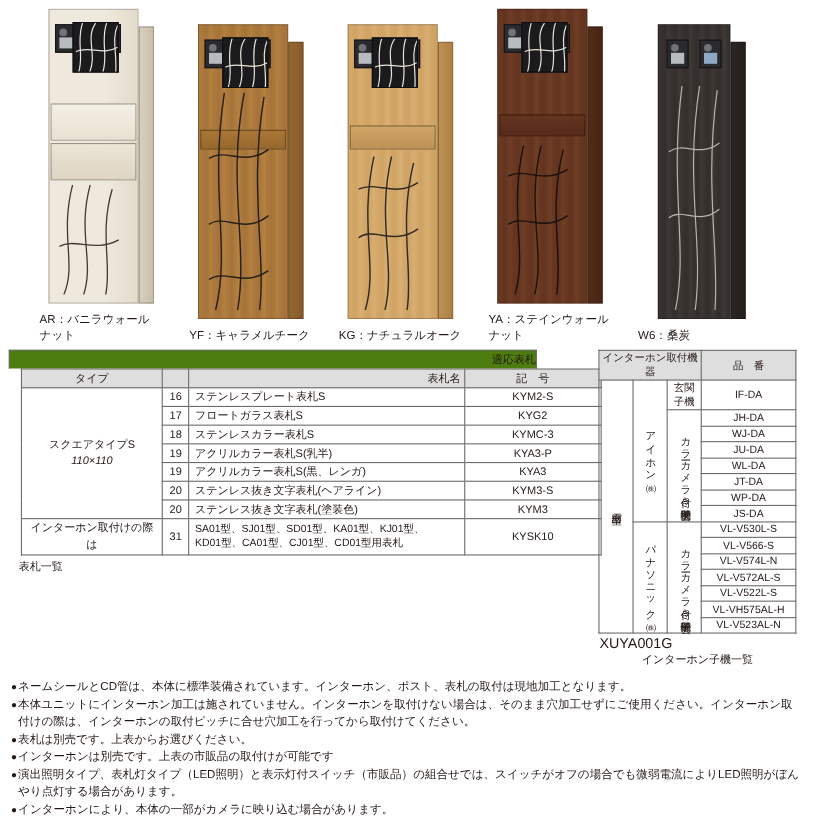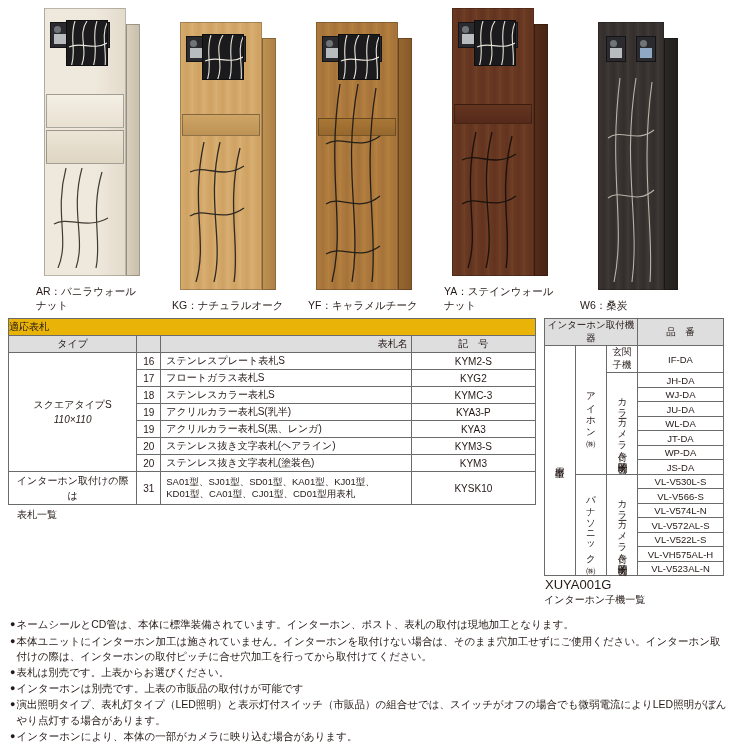--- a/index.html
+++ b/index.html
@@ -132,41 +132,42 @@
     padding: 6px 8px 0 8px;
     gap: 8px;
   }
   table {
     border-collapse: collapse;
     font-size: 10px;
   }
   .nameplate-table {
     width: 528px;
     table-layout: fixed;
+    margin-left: 11px;
   }
   .nameplate-table th, .nameplate-table td {
     border: 1px solid #6b6b6b;
     padding: 1px 3px;
     height: 15px;
     box-sizing: border-box;
   }
   .nameplate-table thead th {
     background: #dedede;
     text-align: center;
     font-weight: normal;
     font-size: 10px;
   }
   .tbl-caption {
     border: 1px solid #6b6b6b;
     border-bottom: none;
-    background: #eab308;
-    text-align: left;
+    background: #4d7c0f;
+    text-align: right;
     font-size: 10px;
     padding: 1px 0;
-    width: 528px;
+    width: 480px;
     box-sizing: border-box;
   }
   .cap-wrap { width: 528px; }
   .c-type { width: 128px; text-align: center; }
   .c-no   { width: 24px;  text-align: center; }
   .c-name { width: 250px; text-align: left; padding-left: 5px !important; }
   .c-code { width: 124px; text-align: center; }
   .type-cell {
     text-align: center;
     line-height: 1.5;
@@ -214,20 +215,21 @@
     line-height: 1.15;
     padding: 0 !important;
   }
   .intercom-foot {
     font-size: 13px;
     padding-left: 1px;
     padding-top: 1px;
   }
   .intercom-caption {
     font-size: 10px;
+    text-align: center;
     padding-top: 1px;
   }
 
   
   .notes {
     padding: 10px 10px 0 10px;
     font-size: 10.5px;
     line-height: 1.45;
   }
   .note {
@@ -281,59 +283,20 @@
             <path d="M6 100 C18 72 2 46 14 0"></path>
                 <path d="M24 100 C34 70 18 44 30 0"></path>
             <path d="M44 100 C50 74 38 44 50 4"></path>
                 <path d="M2 56 C16 48 34 62 56 50"></path>
               </g>
             </svg>
         </div>
       </div>
       <div class="product-label" style="white-space: pre-line;">AR：バニラウォール
 ナット</div>
-    </div>
-
-    <div class="product">
-      <div class="product-visual">
-        <div class="post" style="background:repeating-linear-gradient(90deg,#d6ab6e 0px,#cfa262 6px,#d9b075 12px);"></div>
-        <div class="post-side" style="background:linear-gradient(90deg,#bf9153,#ad8146);"></div>
-        <div class="dev left">
-            <div class="lens"></div>
-            <div class="pad"></div>
-          </div>
-        <div class="dev right">
-            <div class="lens"></div>
-            <div class="pad"></div>
-          </div>
-        <div class="iron" style="left:30px;top:12px;">
-          <svg width="42" height="46" viewBox="0 0 42 46">
-              <g stroke="#e9e4da" stroke-width="1.1" fill="none">
-            <path d="M4 46 C10 30 2 18 8 0"></path>
-                <path d="M14 46 C22 28 10 14 20 0"></path>
-            <path d="M26 46 C32 30 24 16 30 0"></path>
-                <path d="M38 46 C40 30 34 14 40 2"></path>
-            <path d="M2 26 C14 20 26 30 40 22"></path>
-              </g>
-            </svg>
-        </div>
-        <div class="slot" style="left:10px;top:92px;height:22px;background:linear-gradient(180deg,#cfa566,#bd9255);"></div>
-        <div class="vine" style="left:16px;top:120px;height:140px;">
-          <svg width="58" height="140" viewBox="0 0 58 140">
-              <g stroke="#2f2a24" stroke-width="1.3" fill="none">
-            <path d="M8 140 C20 100 2 64 16 0"></path>
-                <path d="M26 140 C36 98 18 60 32 0"></path>
-            <path d="M46 140 C52 104 38 62 52 6"></path>
-                <path d="M2 74 C16 64 34 82 56 66"></path>
-            <path d="M2 30 C18 22 34 38 56 24"></path>
-              </g>
-            </svg>
-        </div>
-      </div>
-      <div class="product-label" style="white-space: pre-line;">KG：ナチュラルオーク</div>
     </div>
 
     <div class="product">
       <div class="product-visual">
         <div class="post" style="background:repeating-linear-gradient(90deg,#b07c3f 0px,#a5733a 6px,#b5823f 12px);"></div>
         <div class="post-side" style="background:linear-gradient(90deg,#96682f,#87592a);"></div>
         <div class="dev left">
             <div class="lens"></div>
             <div class="pad"></div>
           </div>
@@ -364,20 +327,59 @@
                 <path d="M2 170 C18 160 34 178 56 162"></path>
               </g>
             </svg>
         </div>
       </div>
       <div class="product-label" style="white-space: pre-line;">YF：キャラメルチーク</div>
     </div>
 
     <div class="product">
       <div class="product-visual">
+        <div class="post" style="background:repeating-linear-gradient(90deg,#d6ab6e 0px,#cfa262 6px,#d9b075 12px);"></div>
+        <div class="post-side" style="background:linear-gradient(90deg,#bf9153,#ad8146);"></div>
+        <div class="dev left">
+            <div class="lens"></div>
+            <div class="pad"></div>
+          </div>
+        <div class="dev right">
+            <div class="lens"></div>
+            <div class="pad"></div>
+          </div>
+        <div class="iron" style="left:30px;top:12px;">
+          <svg width="42" height="46" viewBox="0 0 42 46">
+              <g stroke="#e9e4da" stroke-width="1.1" fill="none">
+            <path d="M4 46 C10 30 2 18 8 0"></path>
+                <path d="M14 46 C22 28 10 14 20 0"></path>
+            <path d="M26 46 C32 30 24 16 30 0"></path>
+                <path d="M38 46 C40 30 34 14 40 2"></path>
+            <path d="M2 26 C14 20 26 30 40 22"></path>
+              </g>
+            </svg>
+        </div>
+        <div class="slot" style="left:10px;top:92px;height:22px;background:linear-gradient(180deg,#cfa566,#bd9255);"></div>
+        <div class="vine" style="left:16px;top:120px;height:140px;">
+          <svg width="58" height="140" viewBox="0 0 58 140">
+              <g stroke="#2f2a24" stroke-width="1.3" fill="none">
+            <path d="M8 140 C20 100 2 64 16 0"></path>
+                <path d="M26 140 C36 98 18 60 32 0"></path>
+            <path d="M46 140 C52 104 38 62 52 6"></path>
+                <path d="M2 74 C16 64 34 82 56 66"></path>
+            <path d="M2 30 C18 22 34 38 56 24"></path>
+              </g>
+            </svg>
+        </div>
+      </div>
+      <div class="product-label" style="white-space: pre-line;">KG：ナチュラルオーク</div>
+    </div>
+
+    <div class="product">
+      <div class="product-visual">
         <div class="post" style="background:repeating-linear-gradient(90deg,#6b3a22 0px,#623320 6px,#714025 12px);"></div>
         <div class="post-side" style="background:linear-gradient(90deg,#542c19,#472414);"></div>
         <div class="dev left">
             <div class="lens"></div>
             <div class="pad"></div>
           </div>
         <div class="dev right">
             <div class="lens"></div>
             <div class="pad"></div>
           </div>

